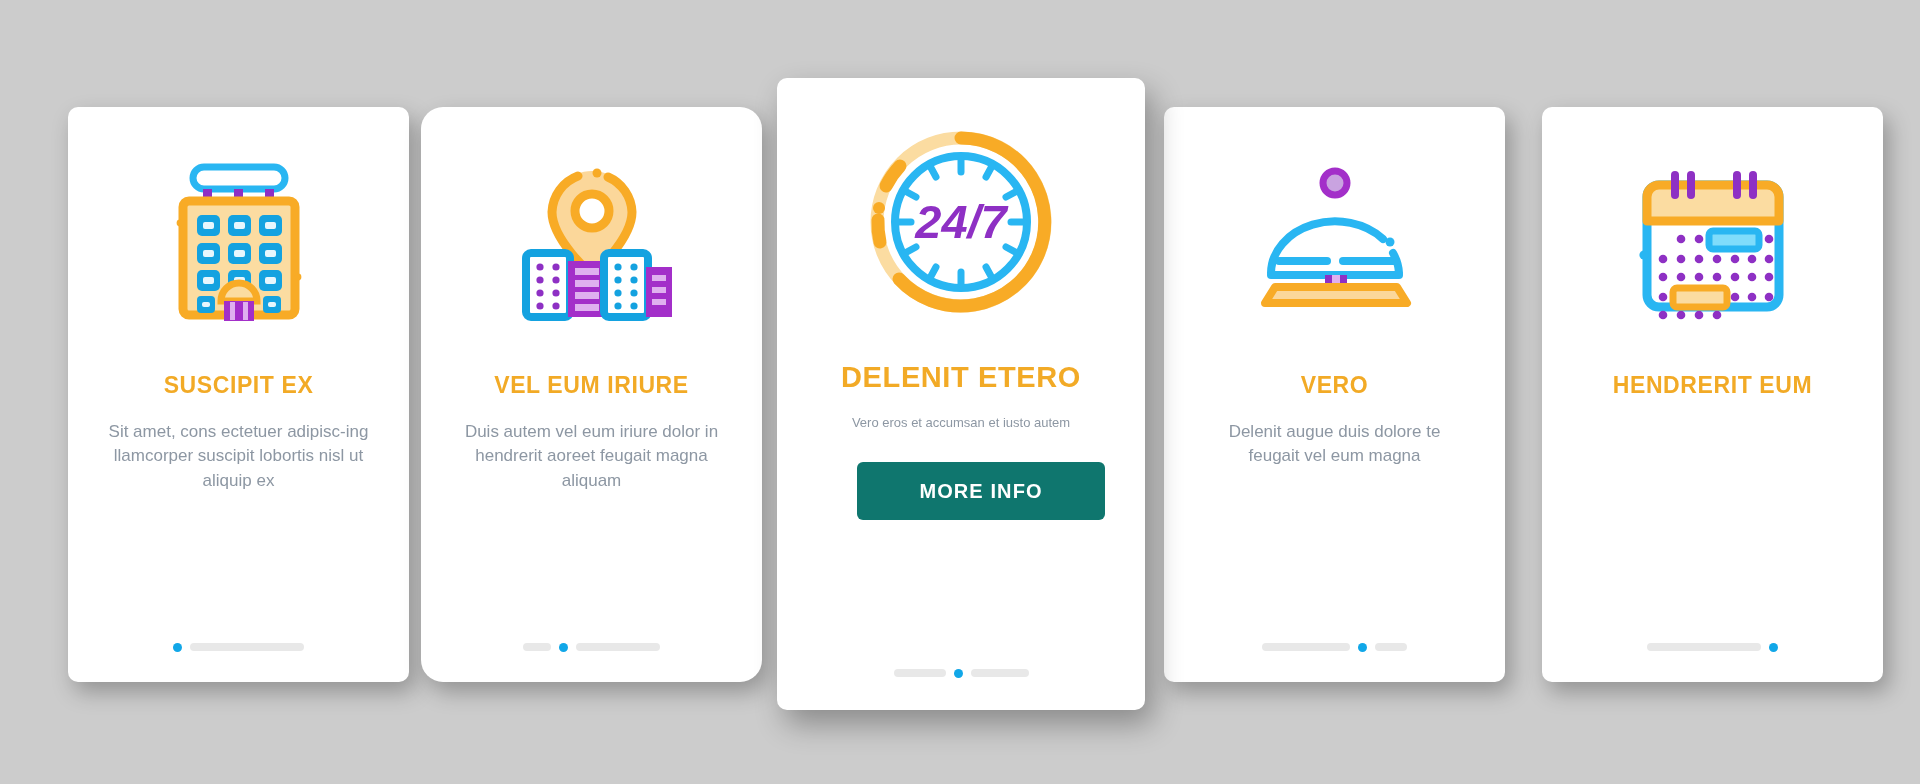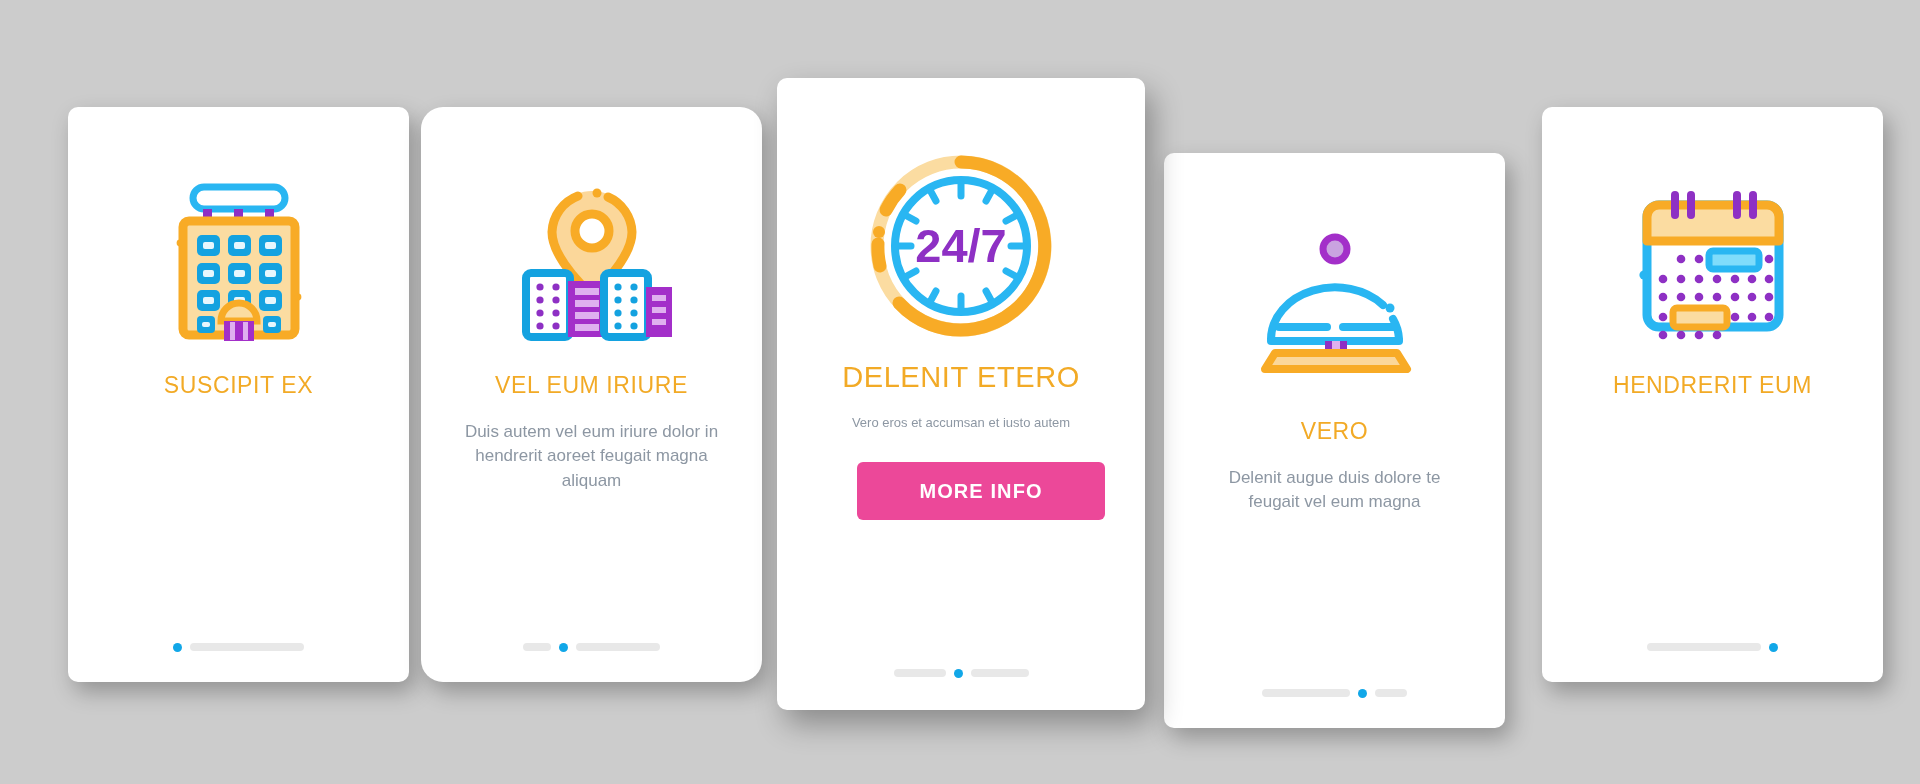--- a/index.html
+++ b/index.html
@@ -35,52 +35,53 @@
   
   .card.small {
     top: 107px;
     width: 341px;
     height: 575px;
     padding-top: 42px;
   }
 
   .card.c1 { left: 68px; }
   .card.c2 { left: 421px; border-radius: 22px; }
-  .card.c4 { left: 1164px; margin-top: 46px; }
+  .card.c4 { left: 1164px; }
   .card.c5 { left: 1542px; }
 
   
   .card.featured {
     left: 777px;
     top: 78px;
     width: 368px;
     height: 632px;
     padding-top: 46px;
     z-index: 5;
     box-shadow: 8px 14px 30px rgba(0,0,0,0.32);
   }
 
   .icon-wrap {
     width: 200px;
     height: 200px;
     display: flex;
-    align-items: flex-end;
+    align-items: flex-start;
     justify-content: center;
     flex: 0 0 auto;
+    font-style: italic;
   }
   .featured .icon-wrap {
     width: 220px;
     height: 220px;
   }
 
   .icon-wrap svg { display: block; }
 
   .card-title {
     color: #f2aa26;
-    font-weight: normal;
+    font-weight: bold;
     letter-spacing: 0.6px;
     text-align: center;
     line-height: 1.1;
   }
   .small .card-title {
     font-size: 23px;
     margin-top: 24px;
   }
   .featured .card-title {
     font-size: 29px;
@@ -100,21 +101,21 @@
   .featured .card-desc {
     font-size: 13px;
     width: 262px;
     margin-top: 20px;
   }
 
   .more-info-btn {
     margin-top: 30px;
     width: 248px;
     height: 58px;
-    background: #ec4899;
+    background: #0f766e;
     border: none;
     border-radius: 6px;
     color: #ffffff;
     font-size: 20px;
     font-weight: bold;
     letter-spacing: 1.1px;
     font-family: "Liberation Sans", sans-serif;
     cursor: pointer;
     display: flex;
     align-items: center;
@@ -194,20 +195,21 @@
         <rect x="114" y="147" width="18" height="17" rx="4" fill="#14a2e0"></rect>
         <rect x="119" y="153" width="8" height="5" rx="2" fill="#e7f6fd"></rect>
 
         <path d="M72 152 a18 18 0 0 1 36 0 z" fill="#fbdca1" stroke="#f8ab26" stroke-width="7"></path>
         <rect x="75" y="152" width="30" height="20" fill="#a32fc9"></rect>
         <rect x="81" y="153" width="5" height="18" fill="#dfb0ef"></rect>
         <rect x="94" y="153" width="5" height="18" fill="#dfb0ef"></rect>
       </svg>
     </div>
     <div class="card-title">SUSCIPIT EX</div>
+    <div class="card-desc">Sit amet, cons ectetuer adipisc-ing llamcorper suscipit lobortis nisl ut aliquip ex</div>
     <div class="pager">
       <span class="dot"></span>
       <span class="bar" style="width:114px"></span>
     </div>
   </div>
 
   <div class="card small c2">
     <div class="icon-wrap">
       <svg width="180" height="180" viewBox="0 0 180 180">
 

